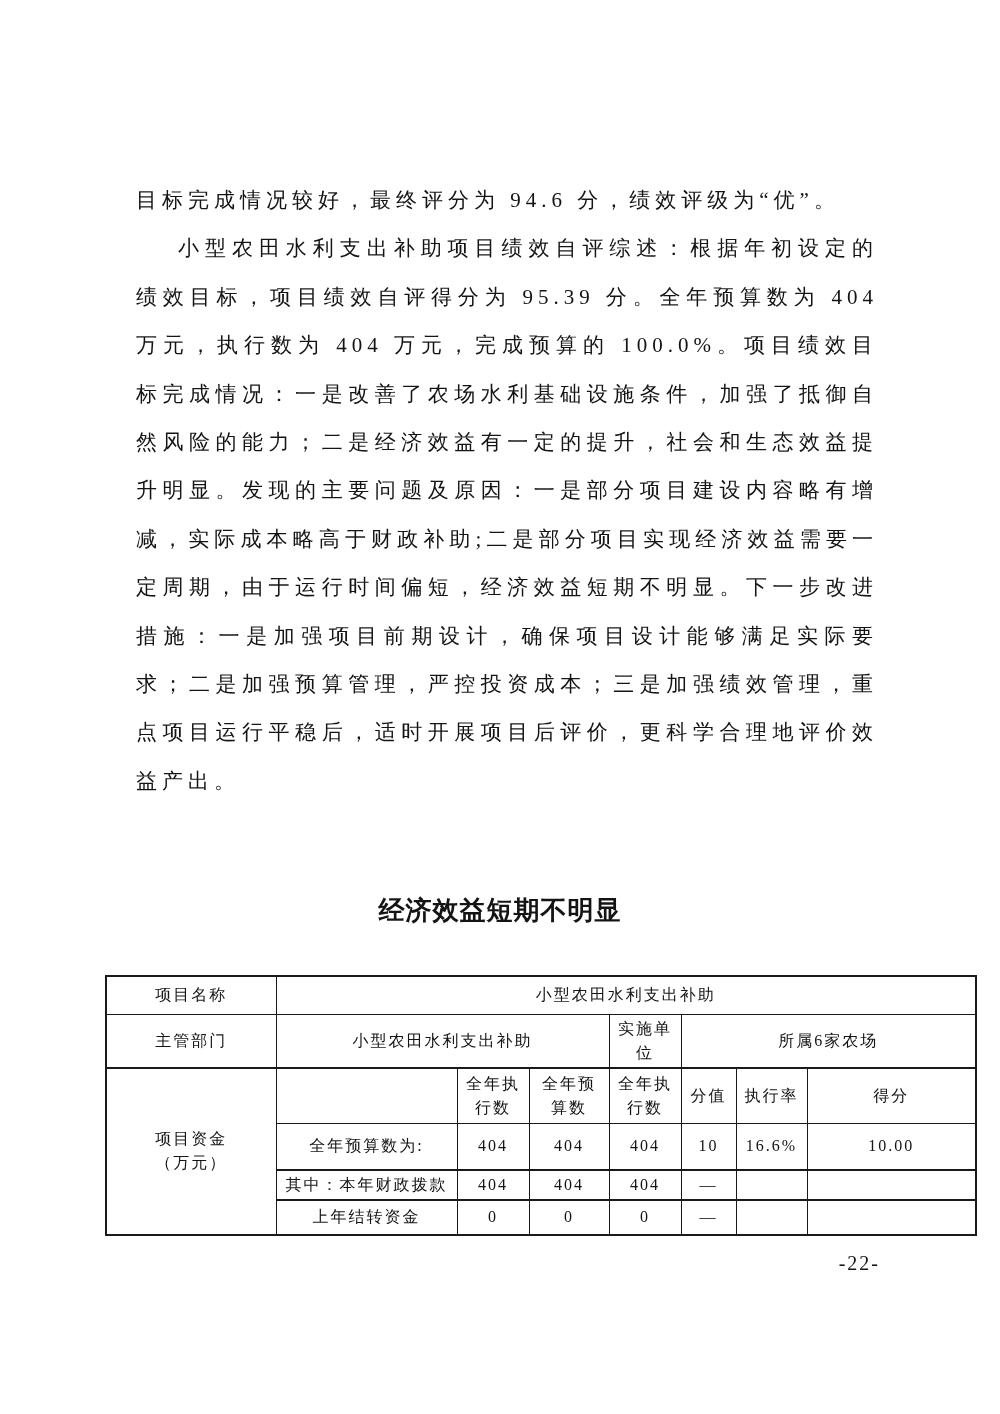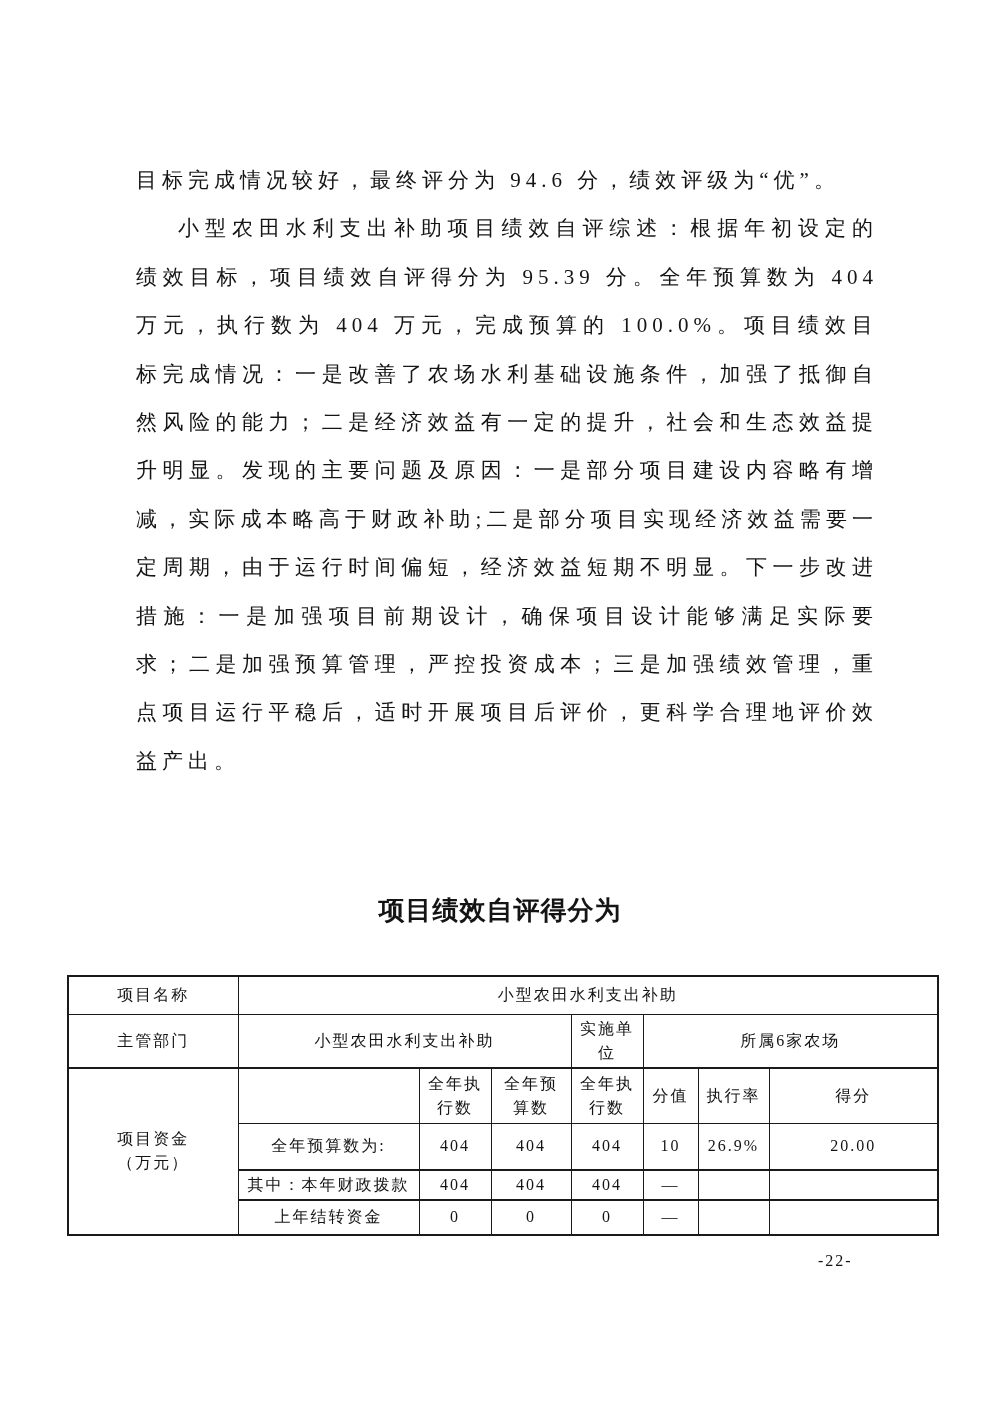--- a/index.html
+++ b/index.html
@@ -9,21 +9,21 @@
     height: 1414px;
     background: #ffffff;
     color: #141414;
     font-family: "Liberation Serif", "DejaVu Serif", serif;
     overflow: hidden;
   }
   
   .body-text {
     position: absolute;
     left: 136px;
-    top: 156px;
+    top: 176px;
     width: 742px;
   }
   .body-text p {
     margin: 0;
     font-size: 21px;
     line-height: 48.4px;
     letter-spacing: 5px;
     text-align: justify;
     text-justify: inter-ideograph;
   }
@@ -61,48 +61,48 @@
   }
   table.selfeval td {
     border: 1px solid #1a1a1a;
     text-align: center;
     vertical-align: middle;
     padding: 2px 4px;
     letter-spacing: 2px;
     line-height: 24px;
     overflow: hidden;
   }
-  table.selfeval { border: 2px solid #1a1a1a; }
+  table.selfeval { border: 2px solid #1a1a1a; margin-left: 38px; }
   tr.thick-bottom td { border-bottom-width: 2px; }
   td.label-spaced { letter-spacing: 6px; }
   td.left-cell  { text-align: left;  padding-left: 10px; letter-spacing: 2px; }
   td.right-cell { text-align: right; padding-right: 4px; letter-spacing: 2px; }
   td.funds-cell { letter-spacing: 6px; line-height: 30px; }
   
   .page-number {
     position: absolute;
     top: 1252px;
     left: 818px;
     width: 62px;
-    text-align: left;
-    font-size: 16px;
+    text-align: right;
+    font-size: 20px;
     letter-spacing: 2px;
   }
 </style>
 </head>
 <body>
 
 <div class="page">
 
   <div class="body-text">
     <p>目标完成情况较好，最终评分为 94.6 分，绩效评级为“优”。</p>
     <p class="p-indent">小型农田水利支出补助项目绩效自评综述：根据年初设定的绩效目标，项目绩效自评得分为 95.39 分。全年预算数为 404 万元，执行数为 404 万元，完成预算的 100.0%。项目绩效目标完成情况：一是改善了农场水利基础设施条件，加强了抵御自然风险的能力；二是经济效益有一定的提升，社会和生态效益提升明显。发现的主要问题及原因：一是部分项目建设内容略有增减，实际成本略高于财政补助;二是部分项目实现经济效益需要一定周期，由于运行时间偏短，经济效益短期不明显。下一步改进措施：一是加强项目前期设计，确保项目设计能够满足实际要求；二是加强预算管理，严控投资成本；三是加强绩效管理，重点项目运行平稳后，适时开展项目后评价，更科学合理地评价效益产出。</p>
   </div>
 
-  <div class="tbl-title">项目绩效自评得分为</div>
+  <div class="tbl-title">经济效益短期不明显</div>
 
   <table class="selfeval">
     <colgroup>
       <col style="width:170px">
       <col style="width:181px">
       <col style="width:72px">
       <col style="width:80px">
       <col style="width:72px">
       <col style="width:55px">
       <col style="width:71px">
@@ -131,22 +131,22 @@
       <td>分值</td>
       <td>执行率</td>
       <td>得分</td>
     </tr>
     <tr style="height:46px" class="thick-bottom">
       <td class="left-cell">全年预算数为:</td>
       <td>404</td>
       <td>404</td>
       <td>404</td>
       <td>10</td>
-      <td>26.9%</td>
-      <td>20.00</td>
+      <td>16.6%</td>
+      <td>10.00</td>
     </tr>
     <tr style="height:26px" class="thick-bottom">
       <td class="left-cell">其中：本年财政拨款</td>
       <td>404</td>
       <td>404</td>
       <td>404</td>
       <td>—</td>
       <td></td>
       <td></td>
     </tr>

